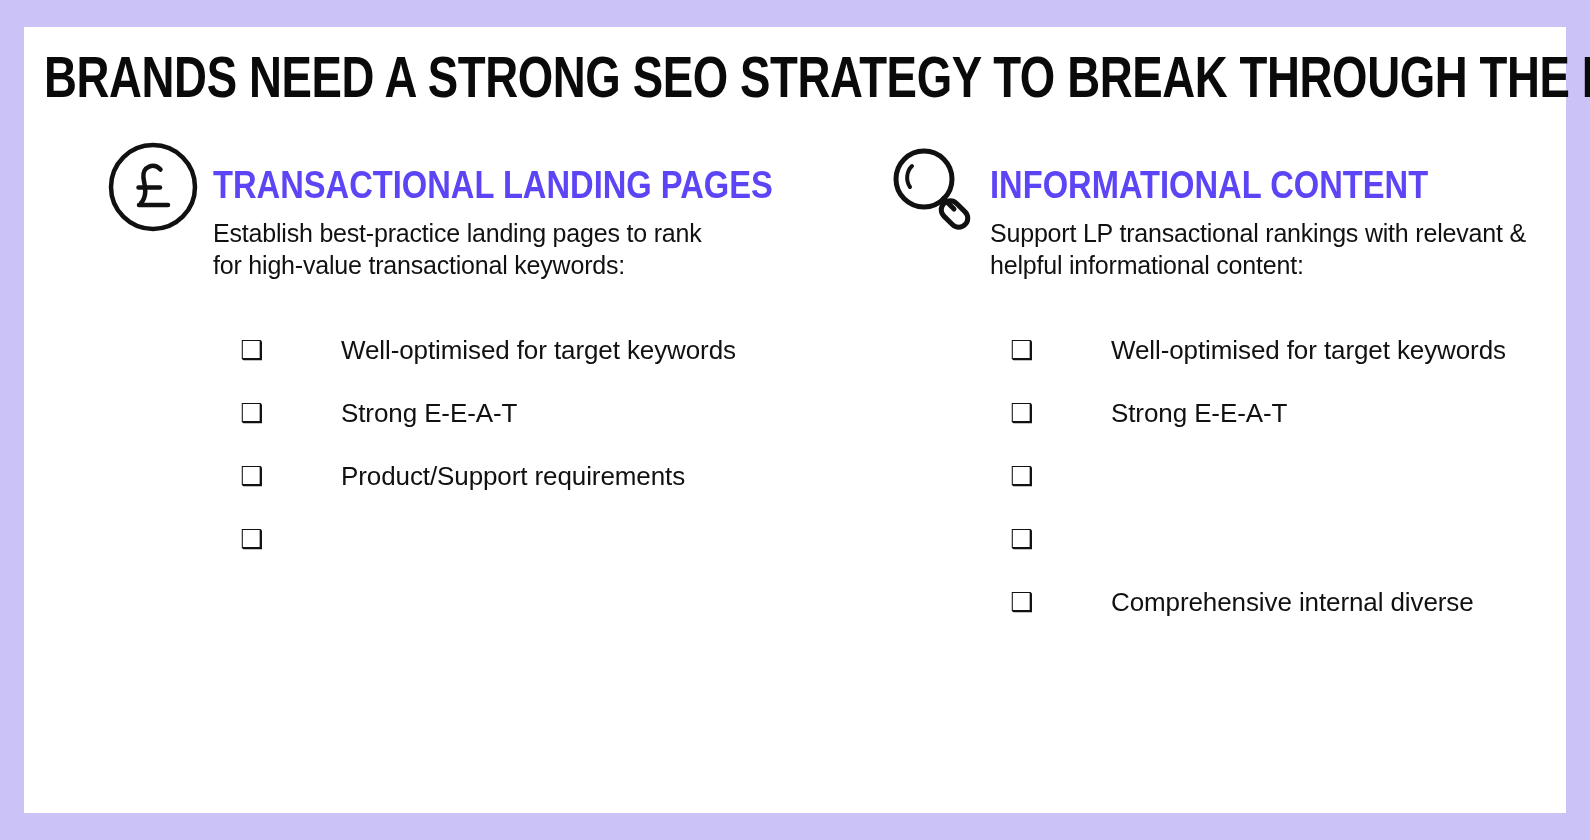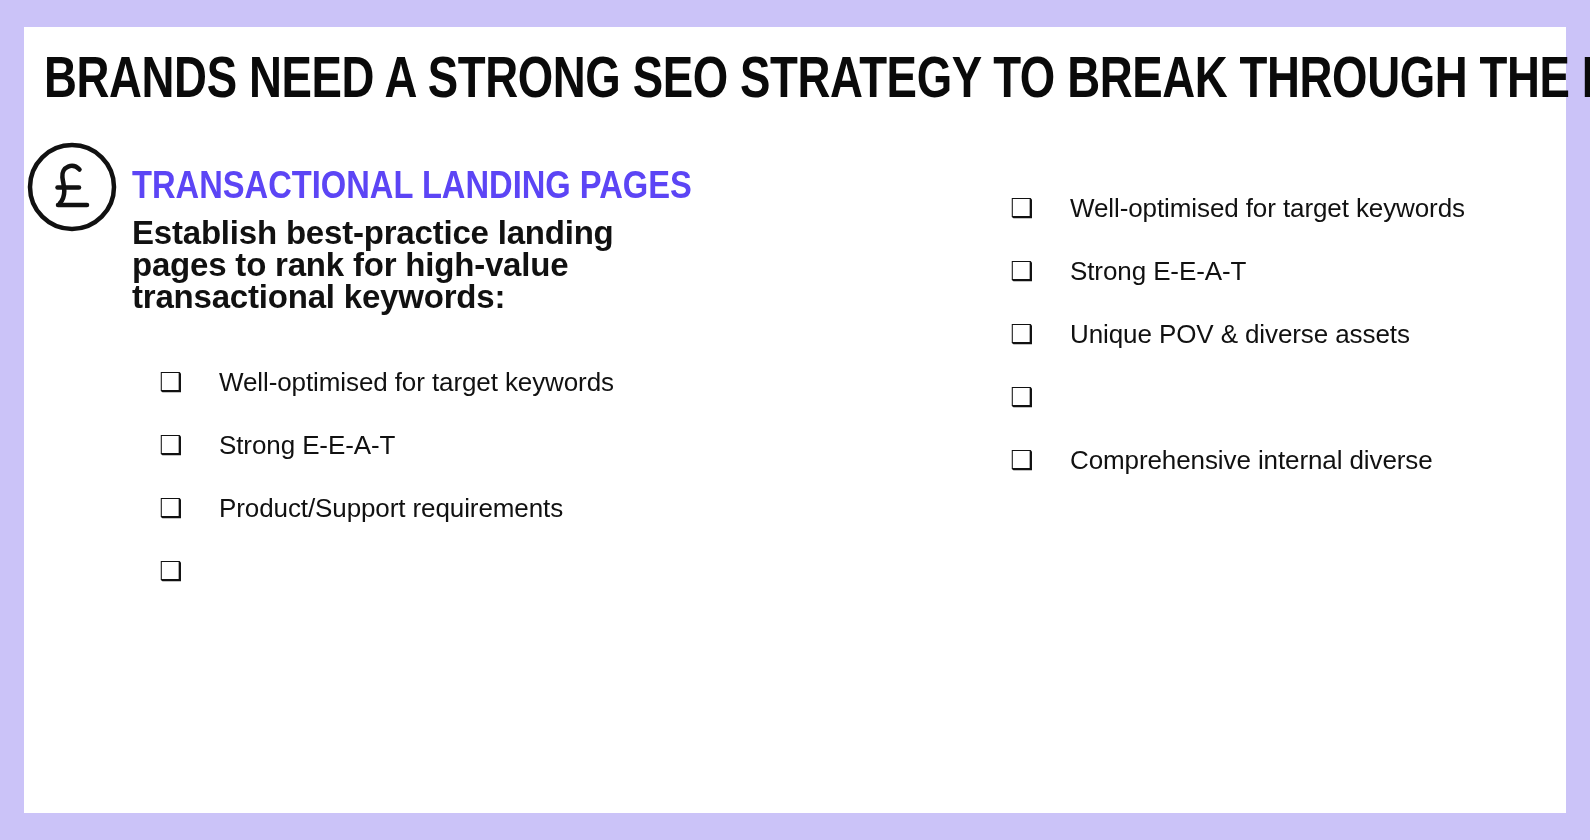--- a/index.html
+++ b/index.html
@@ -50,21 +50,21 @@
     top: 112px;
     width: 1542px;
     display: flex;
     flex-direction: row;
   }
   .col {
     position: relative;
     width: 771px;
     box-sizing: border-box;
   }
-  .col-left  { }
+  .col-left  { padding-left: 81px; }
   .col-right { padding-left: 87px; }
 
   .head-row {
     display: flex;
     flex-direction: row;
     align-items: flex-start;
   }
   .icon-box {
     width: 108px;
     flex: 0 0 108px;
@@ -86,22 +86,22 @@
     color: #5c45f5;
     text-transform: uppercase;
     transform: scaleX(0.86);
     transform-origin: left center;
     white-space: nowrap;
     margin: 0;
   }
   .section-sub {
     margin: 12px 0 0 0;
     font-family: "Liberation Sans", sans-serif;
-    font-weight: 700;
-    font-size: 33px;
+    font-weight: 400;
+    font-size: 25px;
     line-height: 32px;
     color: #111111;
     letter-spacing: -0.2px;
     max-width: 520px;
   }
   .col-right .section-sub { max-width: 560px; }
 
   .bullets {
     list-style: none;
     margin: 52px 0 0 0;
@@ -124,20 +124,21 @@
     font-family: "DejaVu Sans", sans-serif;
   }
   .bullet-text {
     flex: 1 1 auto;
     font-size: 26px;
     line-height: 34px;
     color: #111111;
     font-weight: 400;
     letter-spacing: -0.1px;
     max-width: 400px;
+    margin-left: 41px;
   }
 </style>
 </head>
 <body>
 
 <div class="slide">
   <div class="card">
 
     <div class="title">BRANDS NEED A STRONG SEO STRATEGY TO BREAK THROUGH THE NOISE</div>
 
@@ -172,33 +173,46 @@
             <span class="bullet-marker">❑</span>
             <span class="bullet-text">Product/Support requirements</span>
           </li>
           <li class="bullet">
             <span class="bullet-marker">❑</span>
           </li>
         </ul>
       </div>
 
       <div class="col col-right">
+        <div class="head-row">
+          <div class="icon-box">
+            <svg width="96" height="96" viewBox="0 0 96 96" aria-hidden="true">
+              <circle cx="42" cy="40" r="28" fill="none" stroke="#111111" stroke-width="5"></circle>
+              <path d="M30 27c-5.5 5-6.5 14.5-2 21" fill="none" stroke="#111111" stroke-width="4" stroke-linecap="round"></path>
+              <path d="M61.5 59.5 L72 70" fill="none" stroke="#111111" stroke-width="5" stroke-linecap="round"></path>
+              <rect x="63.5" y="60" width="18" height="30" rx="9" transform="rotate(-45 72.5 75)" fill="none" stroke="#111111" stroke-width="5"></rect>
+            </svg>
+          </div>
+          <div class="head-text">
+            <div class="section-heading">INFORMATIONAL CONTENT</div>
+            <p class="section-sub">Support LP transactional rankings with relevant &amp; helpful informational content:</p>
+          </div>
+        </div>
 
         <ul class="bullets">
           <li class="bullet">
             <span class="bullet-marker">❑</span>
             <span class="bullet-text">Well-optimised for target keywords</span>
           </li>
           <li class="bullet">
             <span class="bullet-marker">❑</span>
             <span class="bullet-text">Strong E-E-A-T</span>
           </li>
           <li class="bullet">
             <span class="bullet-marker">❑</span>
-            <span class="bullet-text">Unique POV &amp; diverse assets</span>
           </li>
           <li class="bullet">
             <span class="bullet-marker">❑</span>
           </li>
           <li class="bullet">
             <span class="bullet-marker">❑</span>
             <span class="bullet-text">Comprehensive internal diverse</span>
           </li>
         </ul>
       </div>

